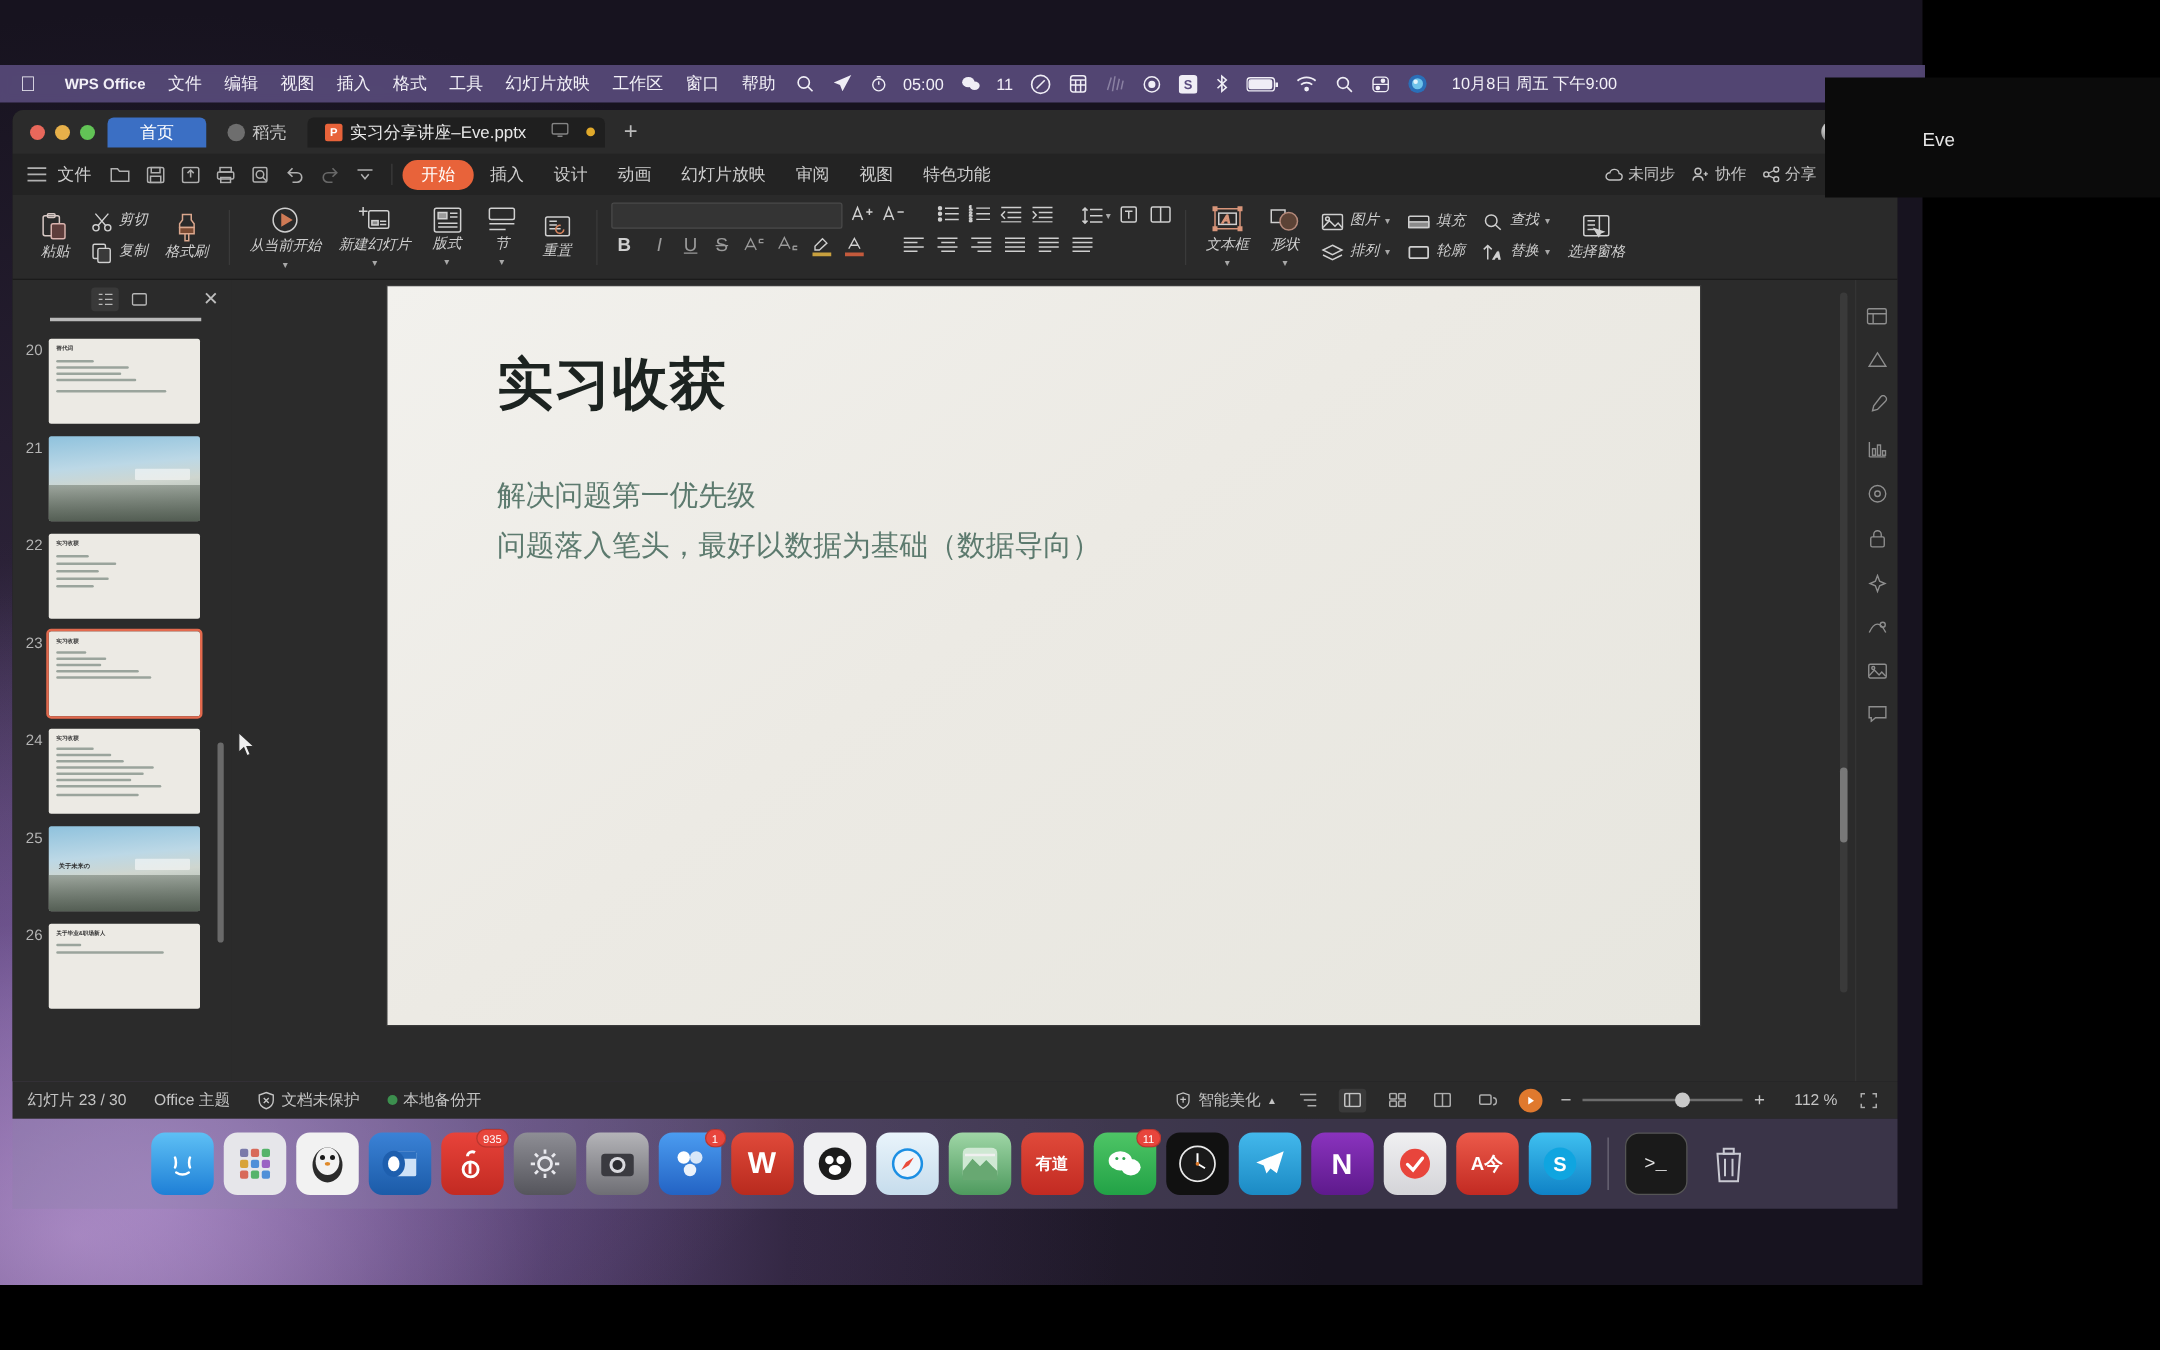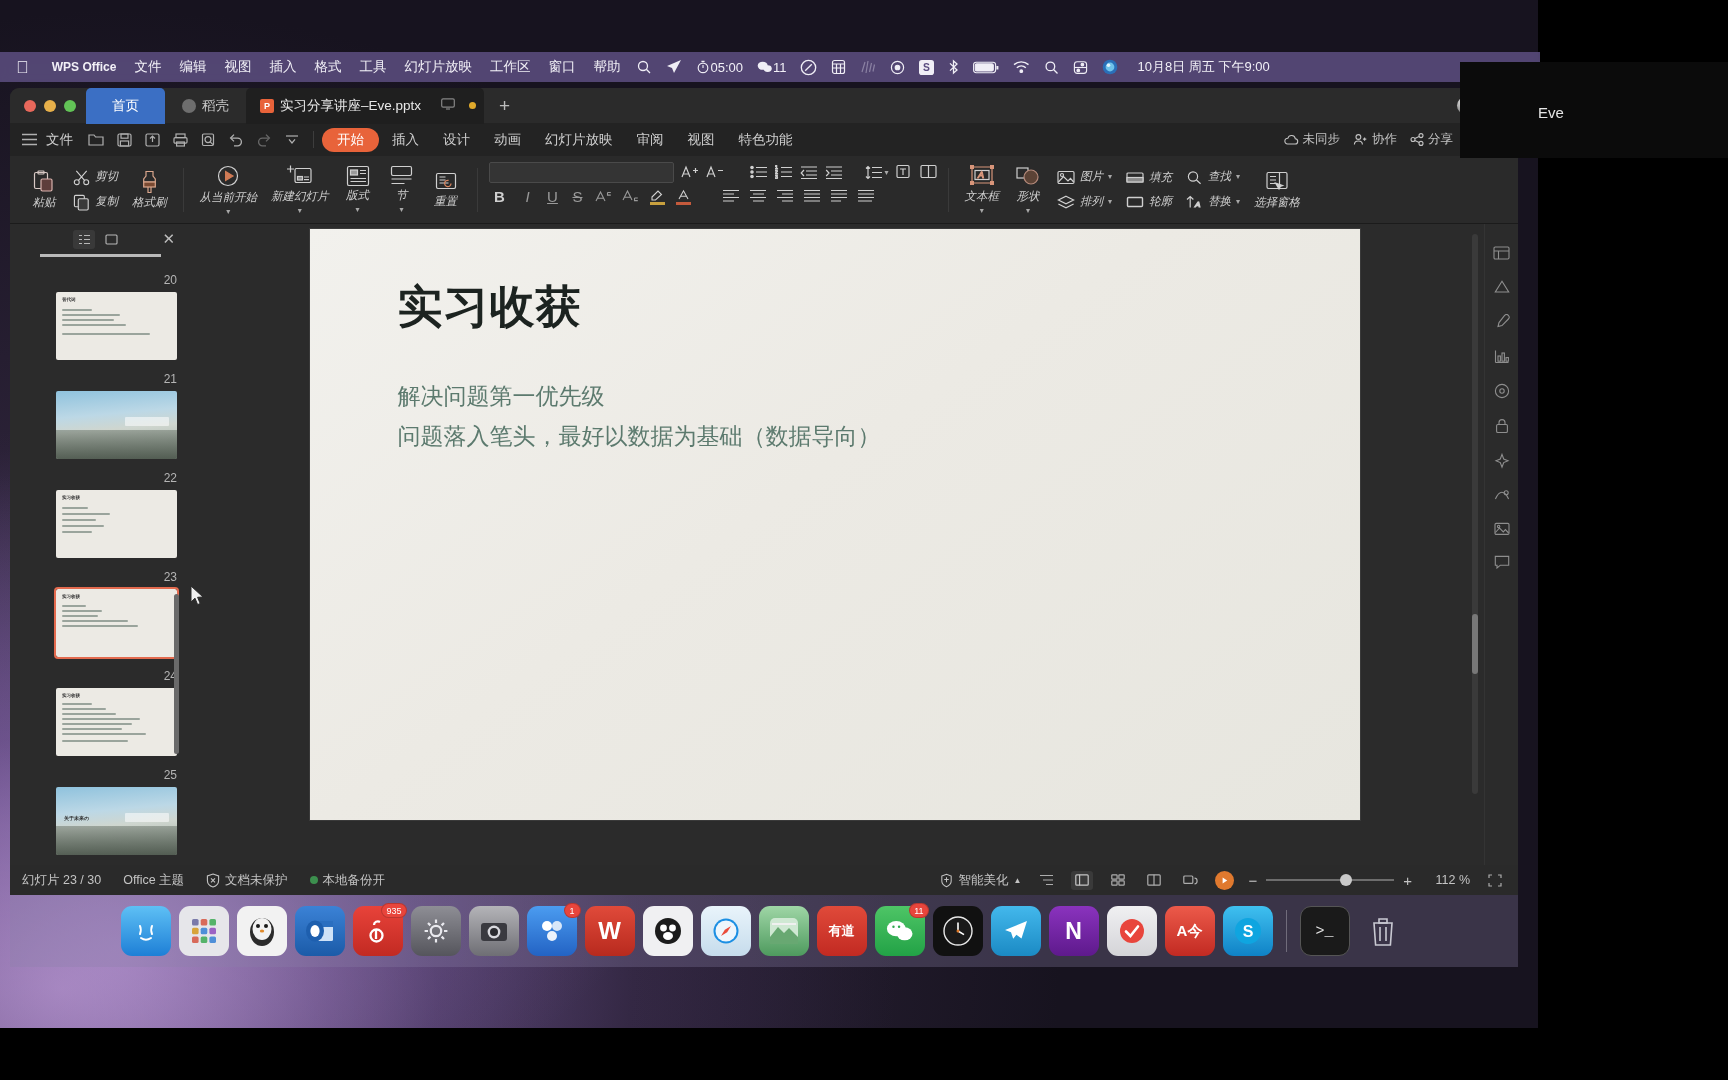--- a/index.html
+++ b/index.html
@@ -37,39 +37,39 @@
     background: rgba(92,78,128,.86);
     display: flex; align-items: center;
     color: #f2f0f7;
     font-size: 14px;
     padding: 0 8px;
     backdrop-filter: blur(4px);
   }
   .macbar .apple { font-size: 17px; margin: 0 14px 0 8px; line-height: 1; }
   .macbar .mitem { padding: 0 9px; white-space: nowrap; font-size: 13.5px; }
   .macbar .mitem.brand { font-weight: bold; font-size: 12px; }
-  .macbar .ritem { padding: 0 7px; display: flex; align-items: center; gap: 0; font-size: 13px; white-space: nowrap; }
+  .macbar .ritem { padding: 0 7px; display: flex; align-items: center; gap: 12px; font-size: 13px; white-space: nowrap; }
   .macbar .dim { opacity: .45; }
 
   
   .wps {
     position: absolute; left: 10px; top: 88px; width: 1508px; height: 777px;
     background: #232323;
     border-radius: 9px 9px 0 0;
     overflow: hidden;
   }
   .titlebar {
     height: 35px; background: #2b2b2b; display: flex; align-items: center;
     padding: 0 8px; position: relative;
   }
   .traffic { display: flex; gap: 8px; padding: 0 10px 0 6px; }
   .dot { width: 12px; height: 12px; border-radius: 50%; }
   .dot.r { background: #e8685b; } .dot.y { background: #e7b04a; } .dot.g { background: #62c356; }
   .tab {
-    height: 36px; display: flex; align-items: center; gap: 6px;
+    height: 24px; display: flex; align-items: center; gap: 6px;
     padding: 0 14px; border-radius: 5px 5px 0 0; color: #c9c9c9;
     font-size: 13.5px; margin-right: 3px; white-space: nowrap;
   }
   .tab.home { background: #3b6fc4; color: #fff; padding: 0 26px; }
   .tab.active { background: #1f1f1f; color: #e8e8e8; padding-right: 8px; }
   .tabicon { width: 14px; height: 14px; border-radius: 2px; display:inline-block; }
   .tabicon.ppt { background: #e8633a; color:#fff; font-size:9px; text-align:center; line-height:14px; font-weight:bold;}
   .tabicon.dk { background: #6e6e6e; border-radius:50%; }
   .tabdot { width: 7px; height: 7px; border-radius: 50%; background: #e0a92b; margin-left: 8px;}
   .plustab { color: #bbb; font-size: 19px; padding: 0 12px; }
@@ -112,21 +112,21 @@
   
   .thumbs {
     width: 175px; background: #2b2b2b; position: relative; flex-shrink: 0;
     display: flex; flex-direction: column;
   }
   .thumbhdr { height: 30px; display: flex; align-items: center; justify-content: center; gap: 5px; position: relative; }
   .thsw { width: 22px; height: 19px; border-radius: 3px; display:flex; align-items:center; justify-content:center; opacity:.85;}
   .thsw.on { background: #3c3c3c; }
   .thclose { position: absolute; right: 10px; color: #bdbdbd; font-size: 15px; }
   .thlist { flex: 1; overflow: hidden; position: relative; padding-top: 4px; }
-  .trow { display: flex; align-items: flex-end; gap: 5px; padding: 5px 8px 5px 4px; flex-direction: column; }
+  .trow { display: flex; align-items: flex-start; gap: 5px; padding: 5px 8px 5px 4px; }
   .tnum { width: 20px; text-align: right; color: #b5b5b5; font-size: 12px; padding-top: 2px; }
   .tcard { width: 121px; height: 68px; background: #eceae4; border-radius: 2px; position: relative; overflow: hidden; }
   .tcard.sel { outline: 2px solid #e36a4e; }
   .tcard .ttitle { position: absolute; left: 6px; top: 5px; font-size: 4.5px; color: #333; font-weight: bold; }
   .tcard .tline { position: absolute; left: 6px; height: 1.6px; background: #9aa49c; border-radius: 1px; }
   .tcard.photo { background: linear-gradient(175deg,#8fc2dd 0%,#bcd8e6 35%,#cfd6cf 55%,#9aa79a 100%); }
   .tcard.photo::before{ content:""; position:absolute; left:0; bottom:0; width:100%; height:42%;
      background: linear-gradient(180deg, rgba(120,130,120,.6), rgba(70,80,70,.85)); }
   .tcard.photo::after{ content:""; position:absolute; right:8px; top:26px; width:44px; height:9px;
      background: rgba(255,255,255,.55); border-radius:1px;}

